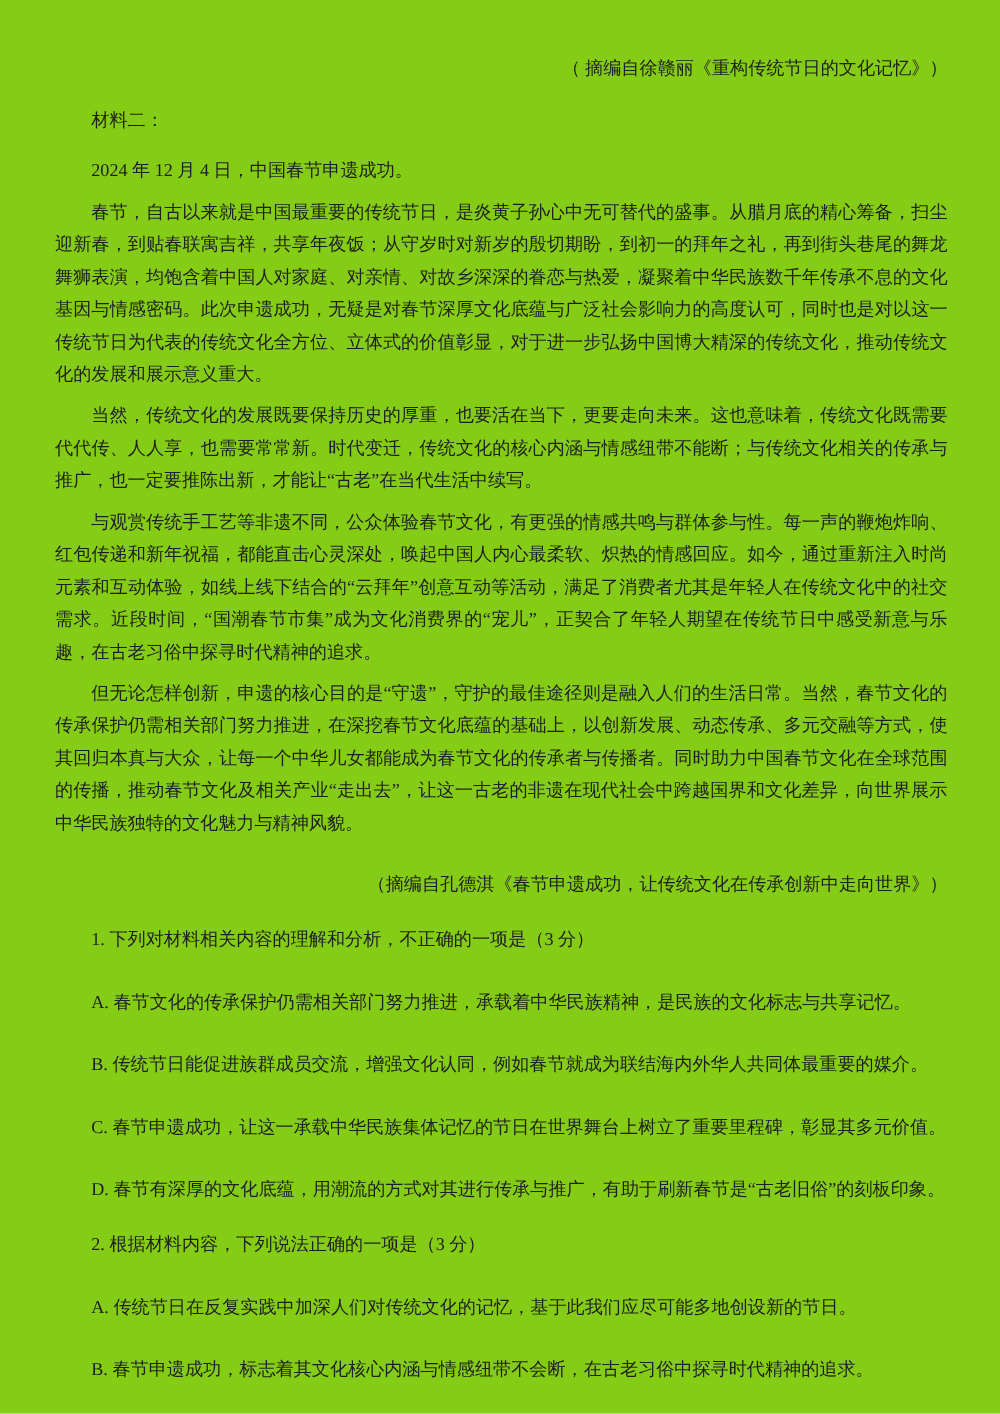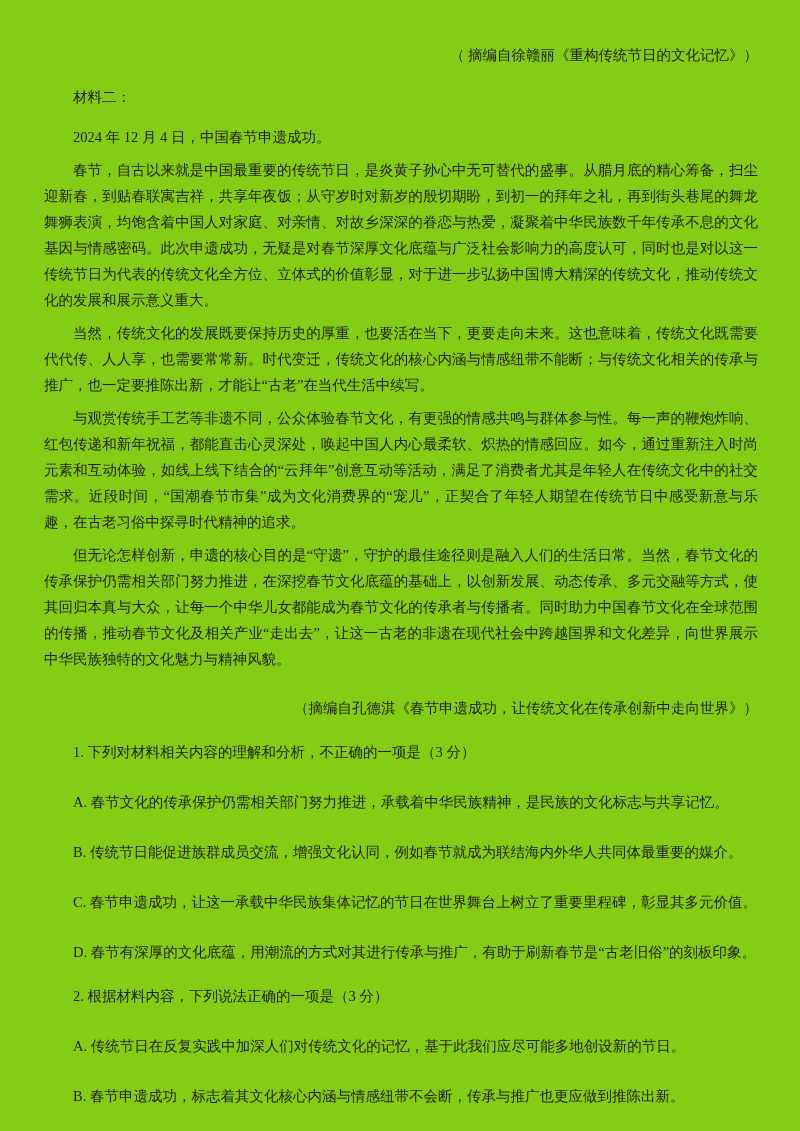--- a/index.html
+++ b/index.html
@@ -81,15 +81,15 @@
   <p class="q-line">B. 传统节日能促进族群成员交流，增强文化认同，例如春节就成为联结海内外华人共同体最重要的媒介。</p>
 
   <p class="q-line">C. 春节申遗成功，让这一承载中华民族集体记忆的节日在世界舞台上树立了重要里程碑，彰显其多元价值。</p>
 
   <p class="q-line">D. 春节有深厚的文化底蕴，用潮流的方式对其进行传承与推广，有助于刷新春节是“古老旧俗”的刻板印象。</p>
 
   <p class="q-line q-stem">2. 根据材料内容，下列说法正确的一项是（3 分）</p>
 
   <p class="q-line">A. 传统节日在反复实践中加深人们对传统文化的记忆，基于此我们应尽可能多地创设新的节日。</p>
 
-  <p class="q-line">B. 春节申遗成功，标志着其文化核心内涵与情感纽带不会断，传承与推广也更应做到推陈出新。</p>
+  <p class="q-line">B. 春节申遗成功，标志着其文化核心内涵与情感纽带不会断，在古老习俗中探寻时代精神的追求。</p>
 
 </div>
 
 </body></html>

